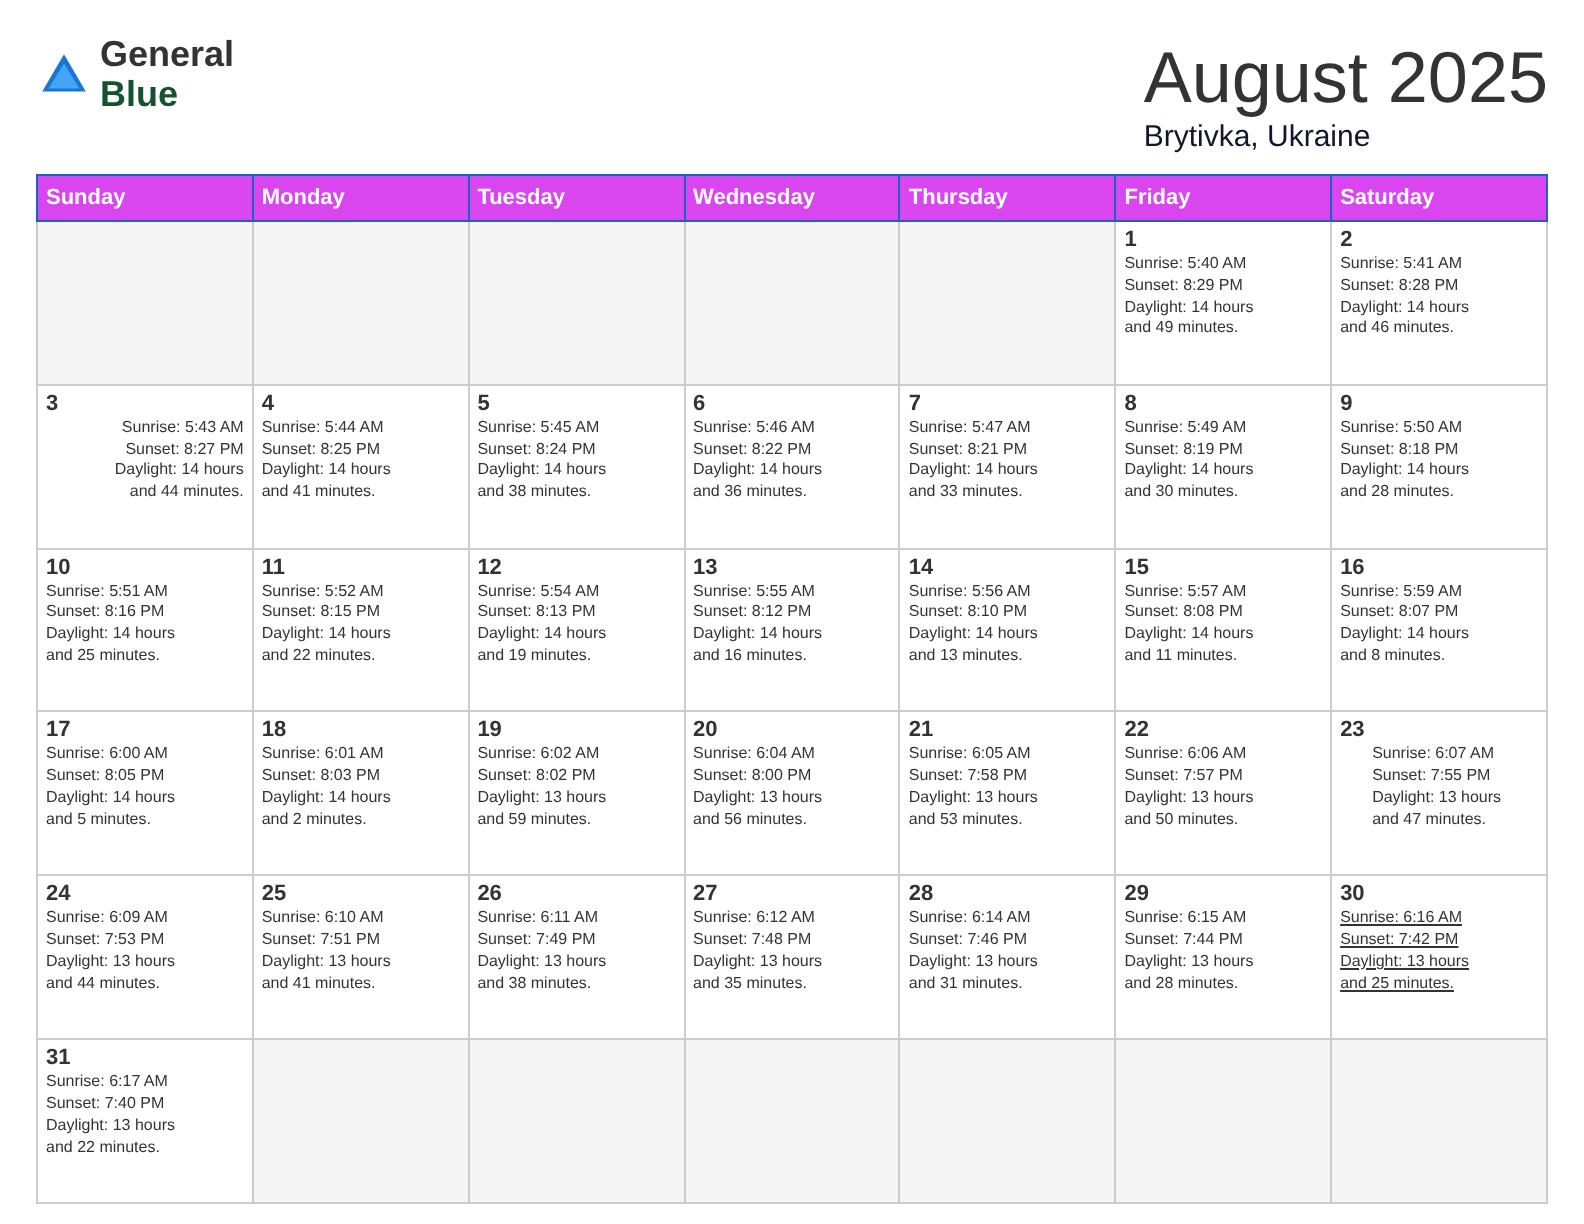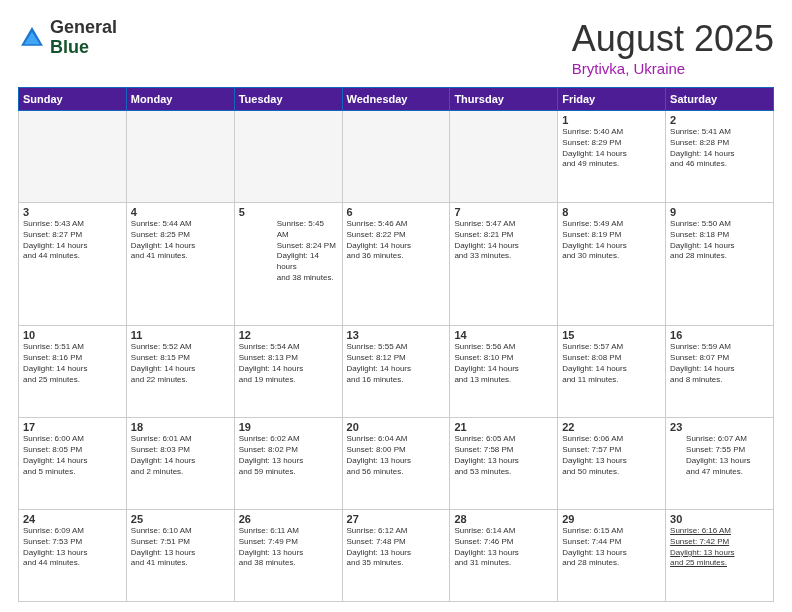--- a/index.html
+++ b/index.html
@@ -39,31 +39,31 @@
     }
     .title-block {
     }
     .calendar-title {
       font-size: 36px;
       color: #333;
       font-weight: normal;
     }
     .calendar-subtitle {
       font-size: 15px;
-      color: #a21caf;
+      color: #0f172a;
     }
     .calendar {
       flex: 1;
       border: 1px solid #ccc;
       border-collapse: collapse;
       width: 100%;
       table-layout: fixed;
     }
     .calendar th {
-      background: #4c1d95;
+      background: #d946ef;
       color: #fff;
       font-size: 11px;
       font-weight: bold;
       padding: 5px 4px;
       text-align: left;
       border: 1px solid #1565c0;
     }
     .calendar td {
       border: 1px solid #ccc;
       vertical-align: top;
@@ -142,35 +142,35 @@
             <span class="day-number">2</span>
             <div class="day-info" style="white-space: pre-line;">Sunrise: 5:41 AM
 Sunset: 8:28 PM
 Daylight: 14 hours
 and 46 minutes.</div>
           </td>
         </tr>
         <tr>
           <td>
             <span class="day-number">3</span>
-            <div class="day-info" style="white-space: pre-line;">Sunrise: 5:43 AM
+            <div class="day-info" style="white-space: pre-line; text-align: right;">Sunrise: 5:43 AM
 Sunset: 8:27 PM
 Daylight: 14 hours
 and 44 minutes.</div>
           </td>
           <td>
             <span class="day-number">4</span>
             <div class="day-info" style="white-space: pre-line;">Sunrise: 5:44 AM
 Sunset: 8:25 PM
 Daylight: 14 hours
 and 41 minutes.</div>
           </td>
           <td>
             <span class="day-number">5</span>
-            <div class="day-info" style="white-space: pre-line; margin-left: 38px;">Sunrise: 5:45 AM
+            <div class="day-info" style="white-space: pre-line;">Sunrise: 5:45 AM
 Sunset: 8:24 PM
 Daylight: 14 hours
 and 38 minutes.</div>
           </td>
           <td>
             <span class="day-number">6</span>
             <div class="day-info" style="white-space: pre-line;">Sunrise: 5:46 AM
 Sunset: 8:22 PM
 Daylight: 14 hours
 and 36 minutes.</div>
@@ -342,16 +342,31 @@
 Daylight: 13 hours
 and 28 minutes.</div>
           </td>
           <td>
             <span class="day-number">30</span>
             <div class="day-info" style="white-space: pre-line; text-decoration: underline;">Sunrise: 6:16 AM
 Sunset: 7:42 PM
 Daylight: 13 hours
 and 25 minutes.</div>
           </td>
+        </tr>
+        <tr>
+          <td>
+            <span class="day-number">31</span>
+            <div class="day-info" style="white-space: pre-line;">Sunrise: 6:17 AM
+Sunset: 7:40 PM
+Daylight: 13 hours
+and 22 minutes.</div>
+          </td>
+          <td class="empty"></td>
+          <td class="empty"></td>
+          <td class="empty"></td>
+          <td class="empty"></td>
+          <td class="empty"></td>
+          <td class="empty"></td>
         </tr>
       </tbody>
   </table>
 </div>
 
 </body></html>

